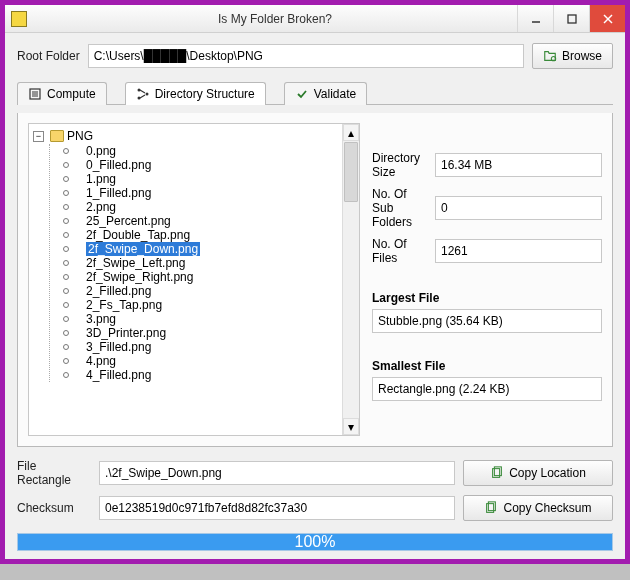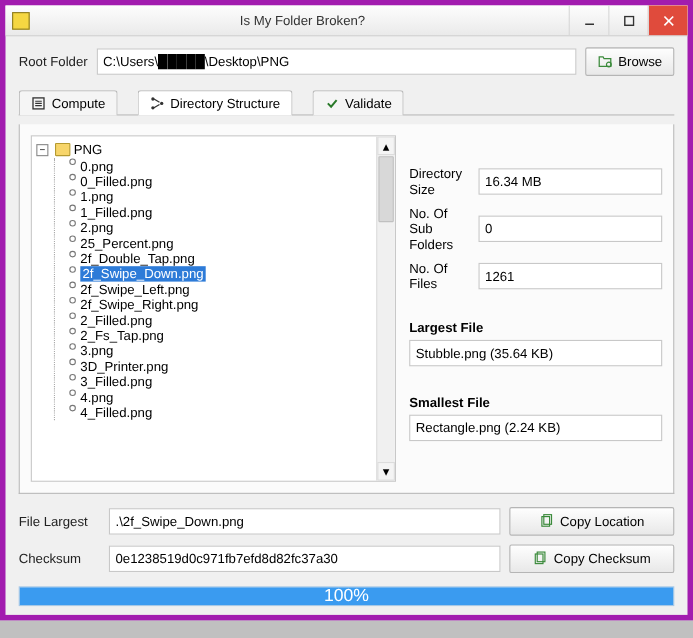--- a/index.html
+++ b/index.html
@@ -22,21 +22,21 @@
 .tab.active { background: #fff; font-weight: 500; }
 .tab .ticon { width: 14px; height: 14px; }
 .panel { flex: 1; border: 1px solid #b9b9b9; border-top: none; background: #fbfbfb; padding: 10px; display: flex; gap: 12px; }
 .tree-wrap { flex: 1; border: 1px solid #c8c8c8; background: #fff; position: relative; display: flex; }
 .tree { flex: 1; overflow-y: auto; padding: 4px 2px; }
 .tree-node { display: flex; align-items: center; gap: 3px; padding: 1px 2px; white-space: nowrap; }
 .tree-root { font-weight: 400; }
 .tree-expand { width: 11px; height: 11px; border: 1px solid #888; display: flex; align-items: center; justify-content: center; font-size: 9px; line-height: 9px; margin-right: 3px; cursor: default; }
 .folder-icon { width: 14px; height: 12px; background: #f7d56a; border: 1px solid #b59a30; border-radius: 1px; }
 .tree-children { margin-left: 18px; border-left: 1px dotted #aaa; }
-.tree-leaf { display: flex; align-items: flex-start; gap: 4px; padding: 0 2px; margin-left: 14px; cursor: default; }
+.tree-leaf { display: flex; align-items: center; gap: 17px; padding: 0 2px; margin-left: 14px; cursor: default; }
 .tree-leaf .bullet { width: 6px; height: 6px; border: 1px solid #777; border-radius: 50%; margin-left: -3px; background: #fff; }
 .tree-leaf.sel .fname { background: #2d7bd8; color: #fff; padding: 0 2px; }
 .scroll { width: 17px; background: #f0f0f0; border-left: 1px solid #dcdcdc; display: flex; flex-direction: column; }
 .scroll .arrow { height: 17px; display: flex; align-items: center; justify-content: center; background: #f4f4f4; border: 1px solid #dcdcdc; cursor: default; }
 .scroll .thumb { height: 60px; margin: 1px; background: #d8d8d8; border: 1px solid #c0c0c0; border-radius: 1px; cursor: default; }
 .infos { width: 230px; display: flex; flex-direction: column; gap: 8px; padding-top: 28px; }
 .info-row { display: flex; align-items: center; gap: 8px; }
 .info-row .ilbl { width: 110px; }
 .info-row input { flex: 1; }
 .info-block { margin-top: 18px; }
@@ -225,21 +225,21 @@
         </div>
         <div class="info-block">
           <span class="blbl">Smallest File</span>
           <input class="txt" value="Rectangle.png (2.24 KB)" style="">
         </div>
       </div>
     </div>
 
     <div class="bottom">
       <div class="row">
-        <span class="lbl">File Largest</span>
+        <span class="lbl">File Rectangle</span>
         <input class="txt" value=".\2f_Swipe_Down.png" style="">
         <button class="btn">
           <svg class="copy-icon" viewBox="0 0 16 16">
               <rect x="3" y="3" width="8" height="10" fill="none" stroke="#3a8a3a" stroke-width="1.2"></rect>
               <rect x="5" y="1" width="8" height="10" fill="none" stroke="#3a8a3a" stroke-width="1.2"></rect>
             </svg>
           <span>Copy Location</span>
         </button>
       </div>
       <div class="row">

